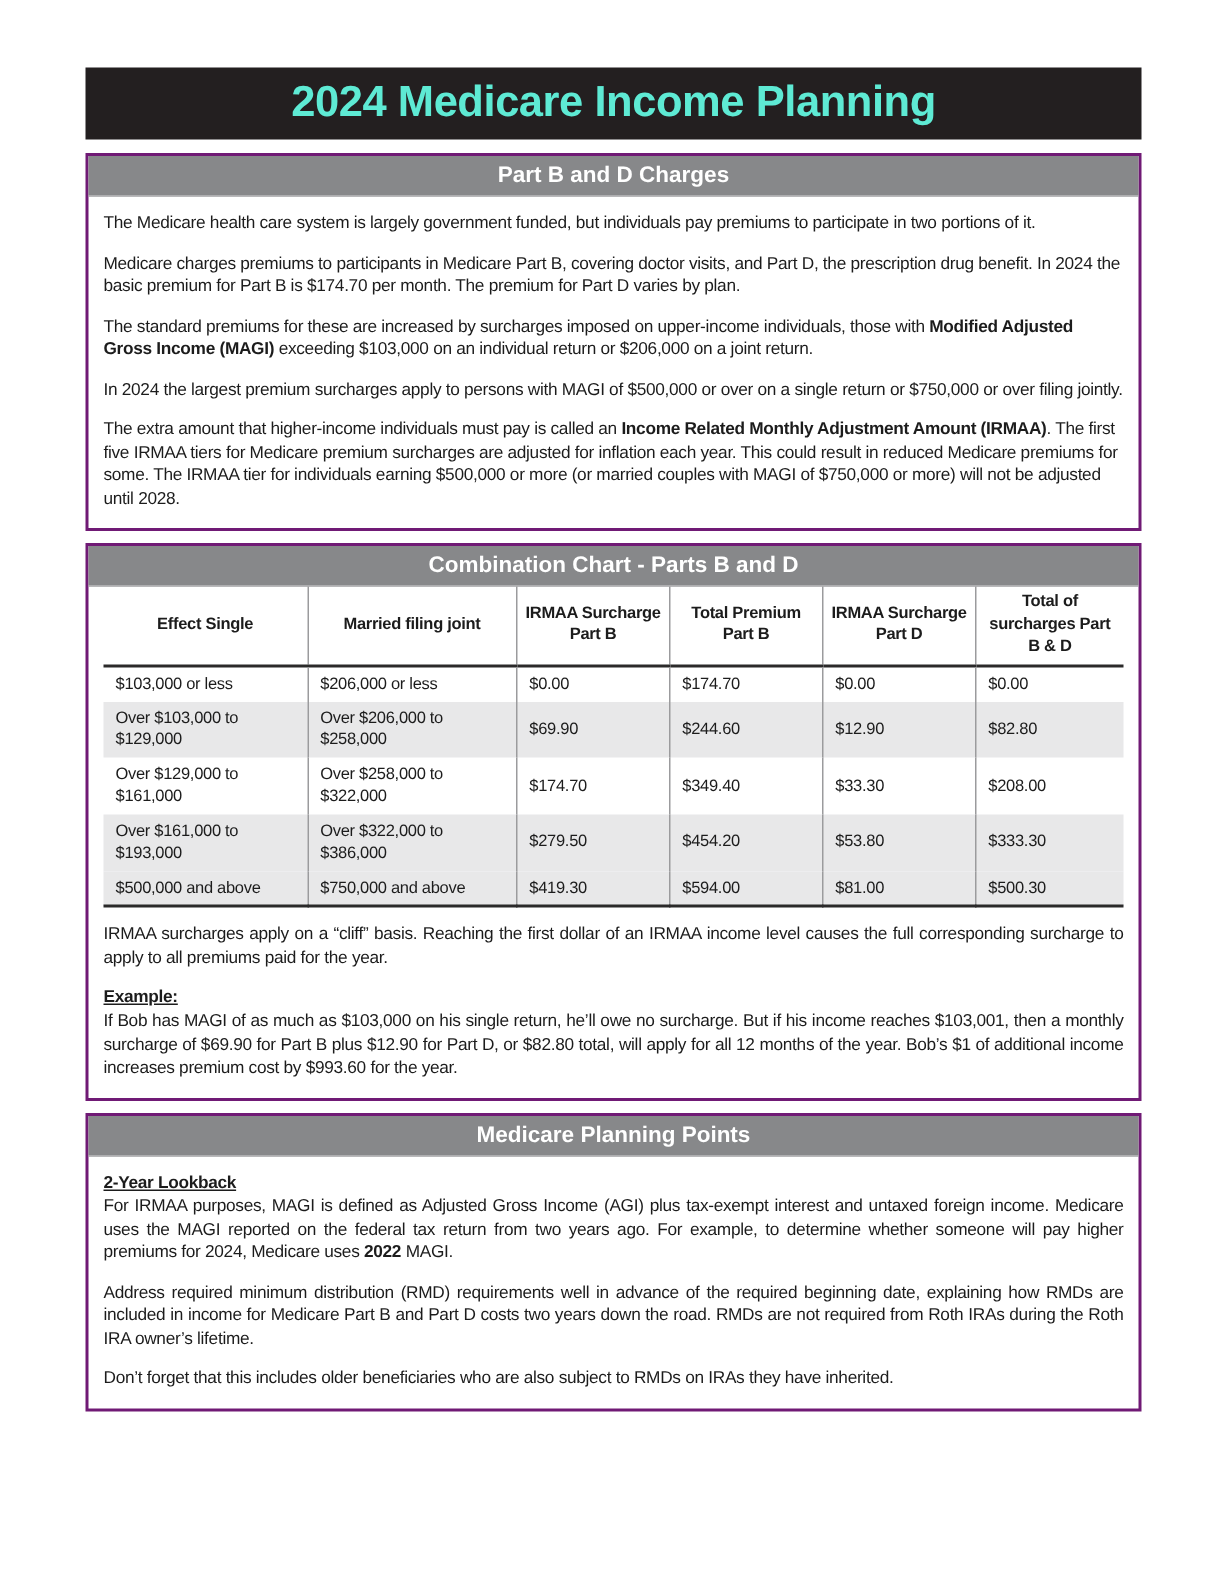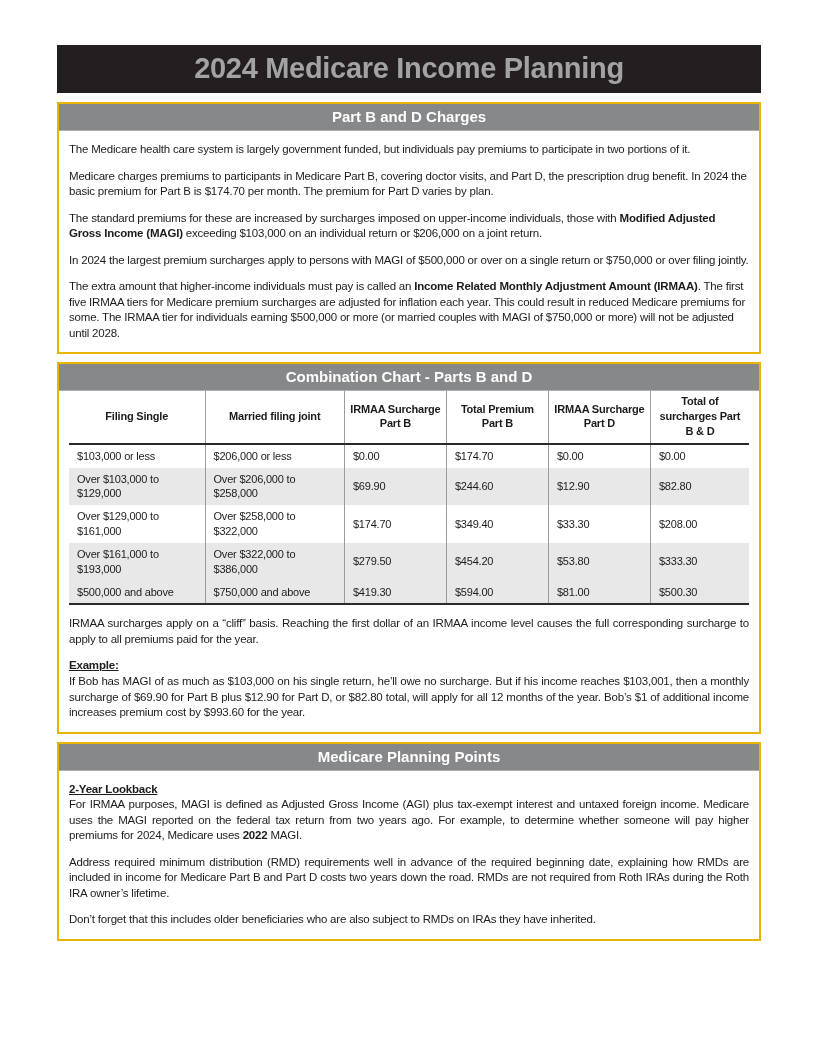--- a/index.html
+++ b/index.html
@@ -16,32 +16,32 @@
   }
   .page {
     width: 704px;
     margin-left: 57px;
     padding-top: 45px;
   }
 
   
   .title-banner {
     background: #231f20;
-    color: #a3a3a3;
+    color: #5eead4;
     text-align: center;
     font-weight: bold;
     font-size: 29px;
     letter-spacing: -0.3px;
     padding: 7px 0 8px;
     margin-bottom: 9px;
   }
 
   
   .box {
-    border: 2px solid #eab308;
+    border: 2px solid #701a75;
     margin-bottom: 8px;
     background: #ffffff;
   }
   .box-header {
     background: #87888a;
     color: #ffffff;
     text-align: center;
     font-weight: bold;
     font-size: 15px;
     padding: 4px 0 5px;
@@ -117,21 +117,21 @@
         <colgroup>
           <col class="c1">
             <col class="c2">
             <col class="c3">
             <col class="c4">
             <col class="c5">
             <col class="c6">
         </colgroup>
         <thead>
           <tr id="irmaa-head-row">
-              <th>Filing Single</th>
+              <th>Effect Single</th>
               <th>Married filing joint</th>
               <th>IRMAA Surcharge Part B</th>
               <th>Total Premium Part B</th>
               <th>IRMAA Surcharge Part D</th>
               <th>Total of surcharges Part B &amp; D</th>
             </tr>
         </thead>
         <tbody id="irmaa-body">
             <tr>
               <td>$103,000 or less</td>

